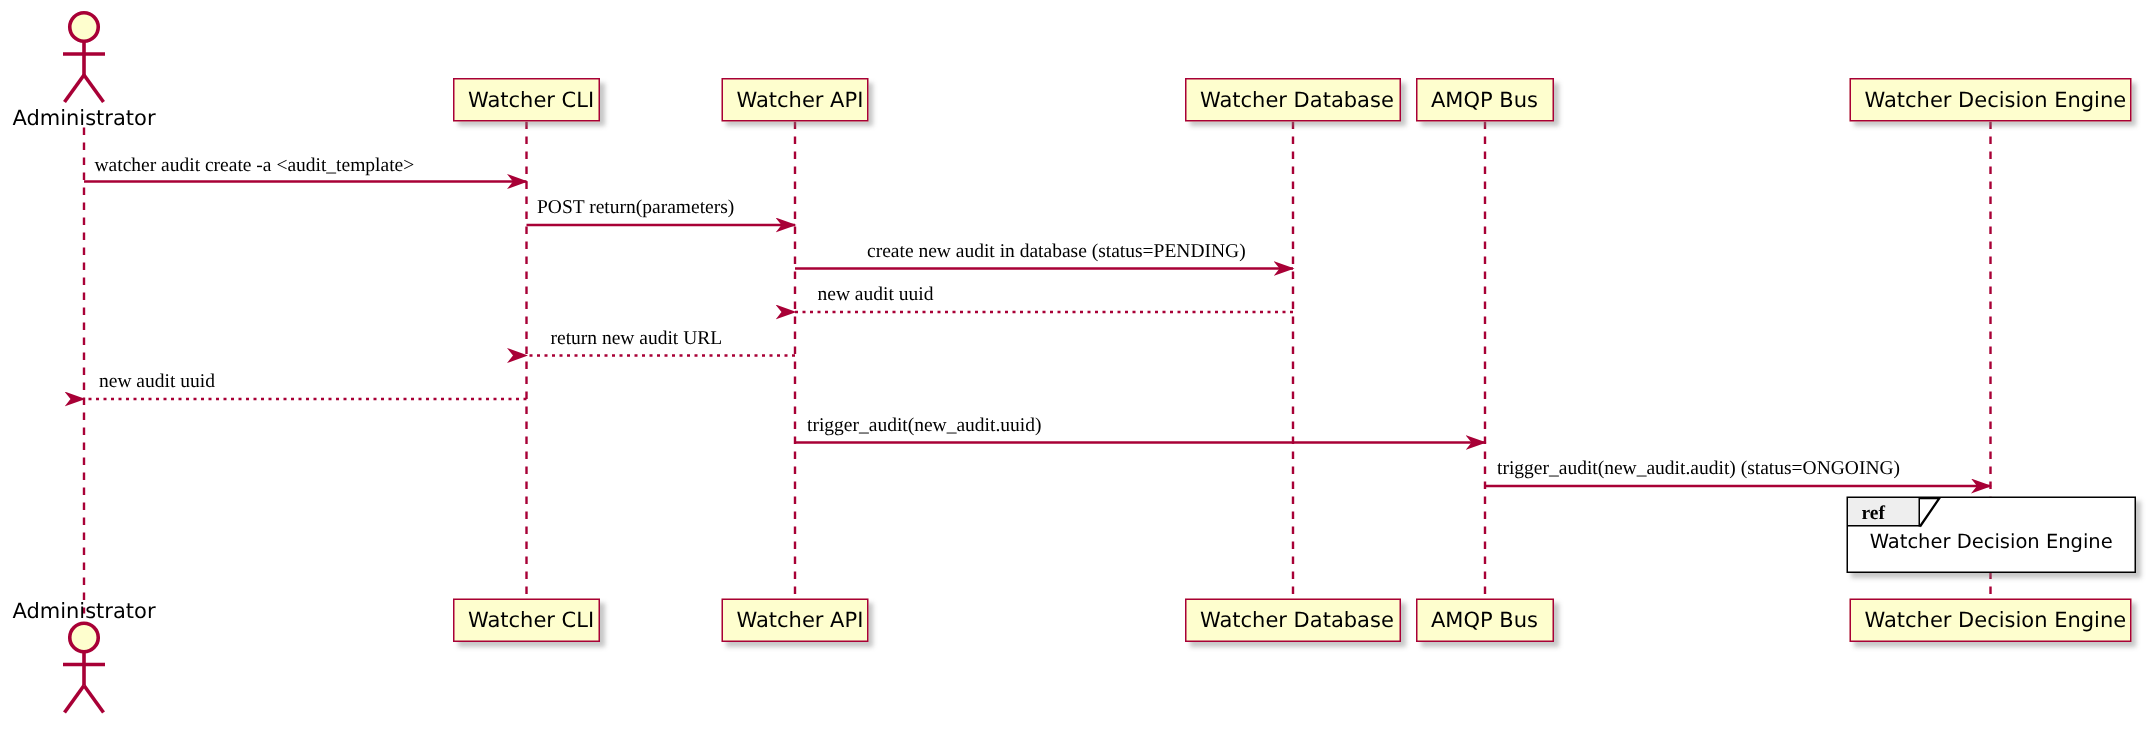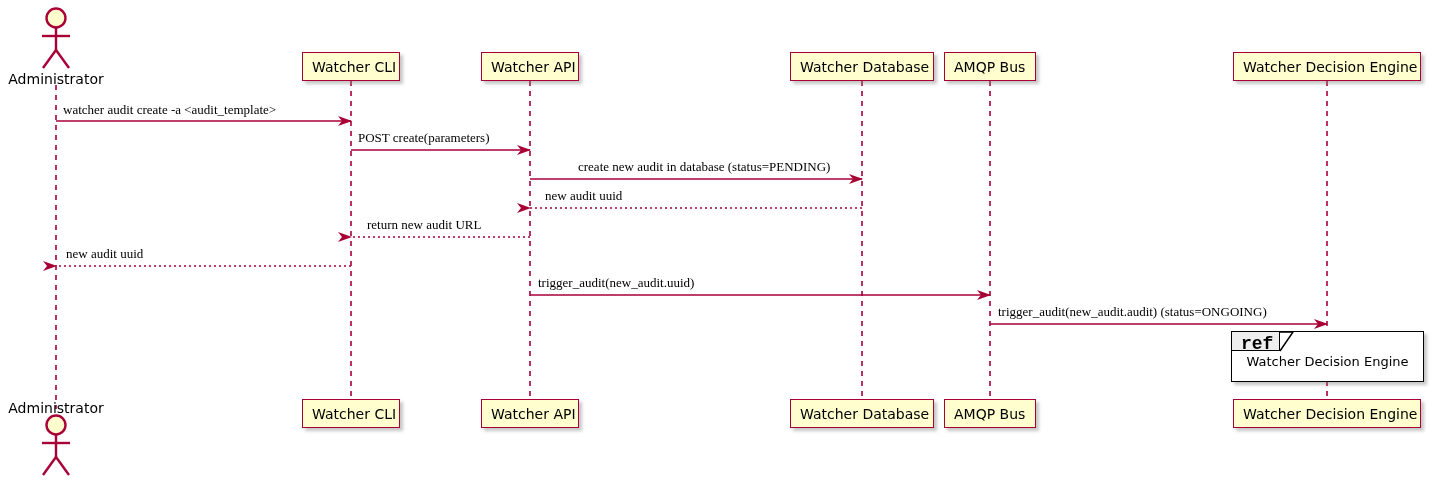--- a/index.html
+++ b/index.html
@@ -76,22 +76,22 @@
     height: 19px;
     background: #EEEEEE;
     border-right: 1.5px solid #000000;
     border-bottom: 1.5px solid #000000;
     box-sizing: border-box;
   }
   .ref-tab-label {
     position: absolute;
     left: 9px;
     top: 3px;
-    font-family: Liberation Mono, monospace;
-    font-size: 18px;
+    font-family: Liberation Serif, serif;
+    font-size: 13px;
     font-weight: bold;
     color: #000000;
     line-height: 1;
   }
   .ref-body {
     position: absolute;
     left: 0;
     right: 0;
     top: 22px;
     text-align: center;
@@ -187,21 +187,21 @@
       <div class="participant-box" style="left: 944px; top: 399px; width: 92px;">
         <span>AMQP Bus</span>
       </div>
       <div class="participant-box" style="left: 1233px; top: 399px; width: 188px;">
         <span>Watcher Decision Engine</span>
       </div>
     </div>
 
   <div id="message-labels">
       <div class="msg-label" style="left: 63px; top: 103px;">watcher audit create -a &lt;audit_template&gt;</div>
-      <div class="msg-label" style="left: 358px; top: 131px;">POST create(parameters)</div>
+      <div class="msg-label" style="left: 358px; top: 131px;">POST return(parameters)</div>
       <div class="msg-label" style="left: 538px; top: 160px; margin-left: 40px;">create new audit in database (status=PENDING)</div>
       <div class="msg-label" style="left: 545px; top: 189px;">new audit uuid</div>
       <div class="msg-label" style="left: 367px; top: 218px;">return new audit URL</div>
       <div class="msg-label" style="left: 66px; top: 247px;">new audit uuid</div>
       <div class="msg-label" style="left: 538px; top: 276px;">trigger_audit(new_audit.uuid)</div>
       <div class="msg-label" style="left: 998px; top: 305px;">trigger_audit(new_audit.audit) (status=ONGOING)</div>
     </div>
 
   <div id="fragments">
       <div class="ref-frag" style="left: 1231px; top: 331px; width: 193px; height: 51px;">

